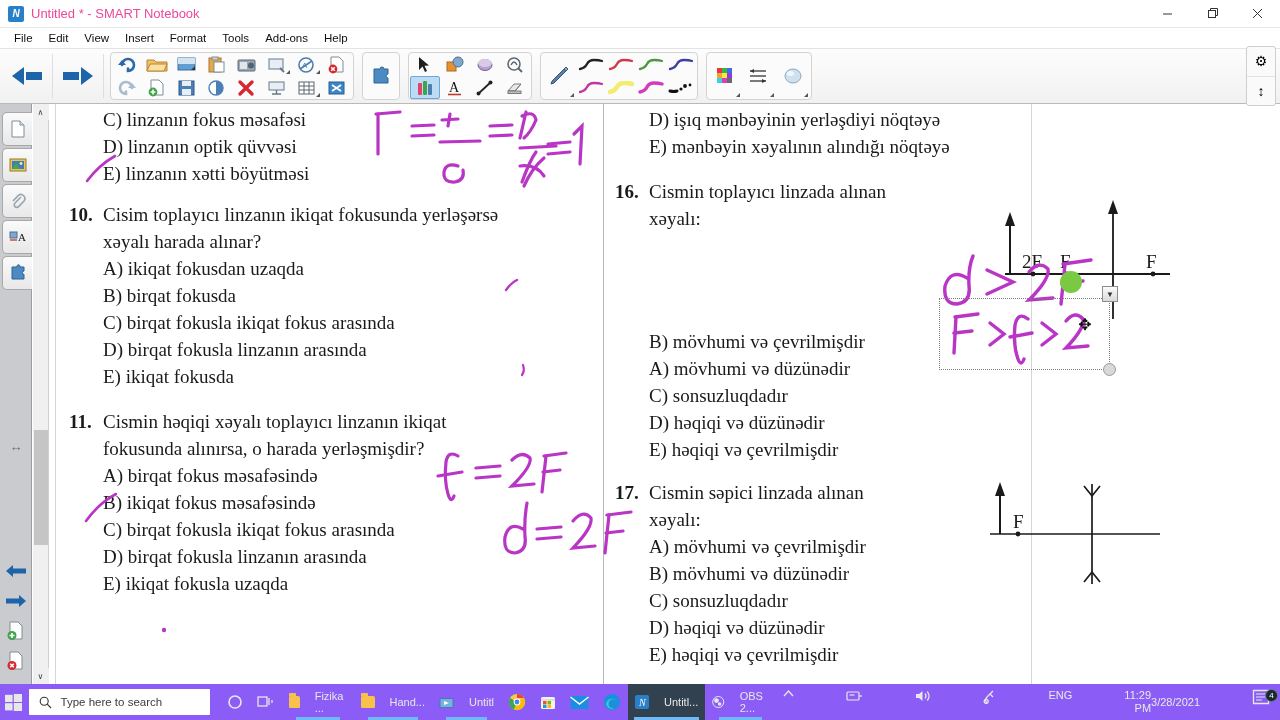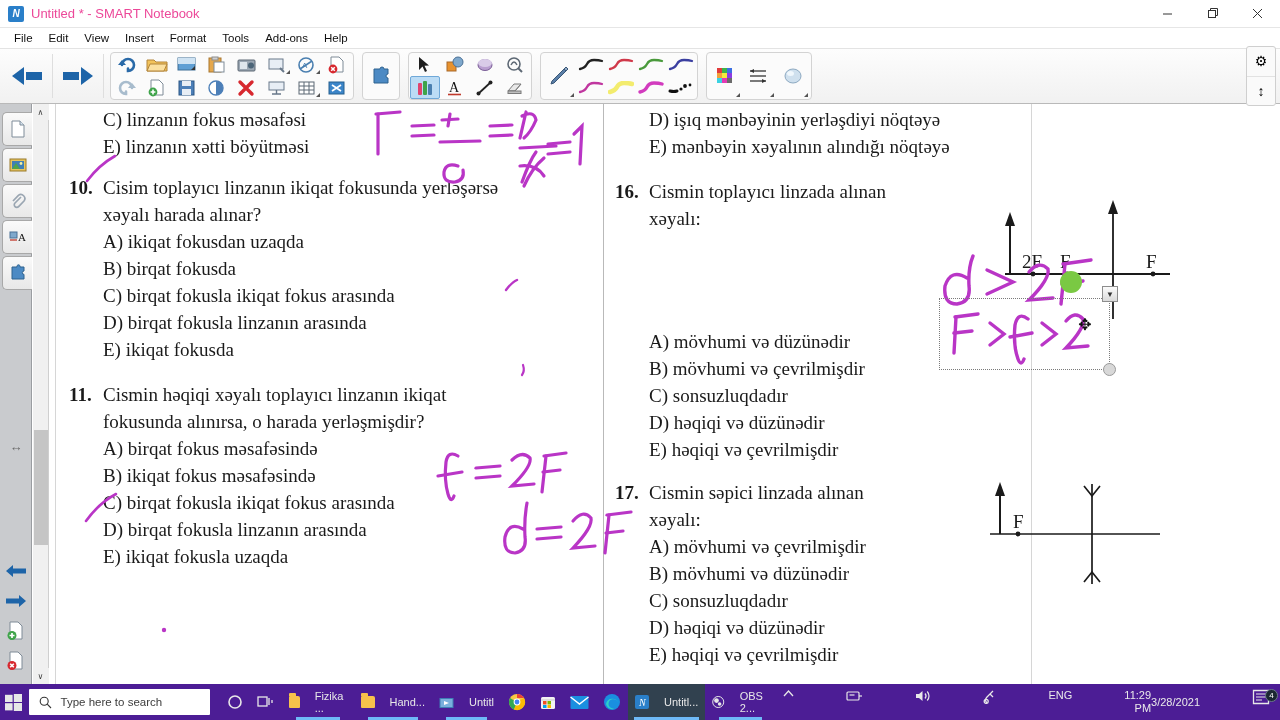--- a/index.html
+++ b/index.html
@@ -162,21 +162,21 @@
     background:#d8d8d8; border:1px solid #9a9a9a;
   }
   .move-cursor{
     position:absolute; width:20px;height:20px; color:#111; font-size:16px;
     display:flex;align-items:center;justify-content:center;
   }
 
   
   .taskbar {
     position:absolute; left:0; bottom:0; width:1280px; height:36px;
-    background:#4c1d95; display:flex; align-items:center;
+    background:#8b5cf6; display:flex; align-items:center;
   }
   .tb-start { width:48px;height:36px; display:flex;align-items:center;justify-content:center;}
   .tb-search {
     width:320px; height:26px; background:#fff; border-radius:1px;
     display:flex; align-items:center; padding-left:10px; margin-left:2px;
   }
   .tb-search span.ph { font-size:11.5px; color:#3c3c3c; margin-left:9px; }
   .tb-icons { display:flex; align-items:center; margin-left:10px; }
   .tb-btn {
     height:36px; display:flex; align-items:center; padding:0 7px; position:relative;
@@ -621,20 +621,21 @@
 
   <div class="canvas">
     <div class="page doc">
       <div class="page-edge-l"></div>
       <div class="page-edge-r"></div>
       <div class="col-div"></div>
 
       <div class="colL">
         <div style="height:2px;"></div>
         <div class="opt">C) linzanın fokus məsafəsi</div>
+        <div class="opt">D) linzanın optik qüvvəsi</div>
         <div class="opt">E) linzanın xətti böyütməsi</div>
 
         <div style="height:14px;"></div>
         <div class="qblock">
           <div class="qhead">
             <div class="qnum">10.</div>
             <div class="qtext">
               <div>Cisim toplayıcı linzanın ikiqat fokusunda yerləşərsə</div>
               <div>xəyalı harada alınar?</div>
             </div>
@@ -671,22 +672,22 @@
         <div style="height:18px;"></div>
         <div class="qblock">
           <div class="qhead">
             <div class="qnum">16.</div>
             <div class="qtext">
               <div>Cismin toplayıcı linzada alınan</div>
               <div>xəyalı:</div>
             </div>
           </div>
           <div style="height:96px;"></div>
+          <div class="opt">B) mövhumi və çevrilmişdir</div>
           <div class="opt">A) mövhumi və düzünədir</div>
-          <div class="opt">B) mövhumi və çevrilmişdir</div>
           <div class="opt">C) sonsuzluqdadır</div>
           <div class="opt">D) həqiqi və düzünədir</div>
           <div class="opt">E) həqiqi və çevrilmişdir</div>
         </div>
 
         <div style="height:12px;"></div>
         <div class="qblock">
           <div class="qhead">
             <div class="qnum">17.</div>
             <div class="qtext">

